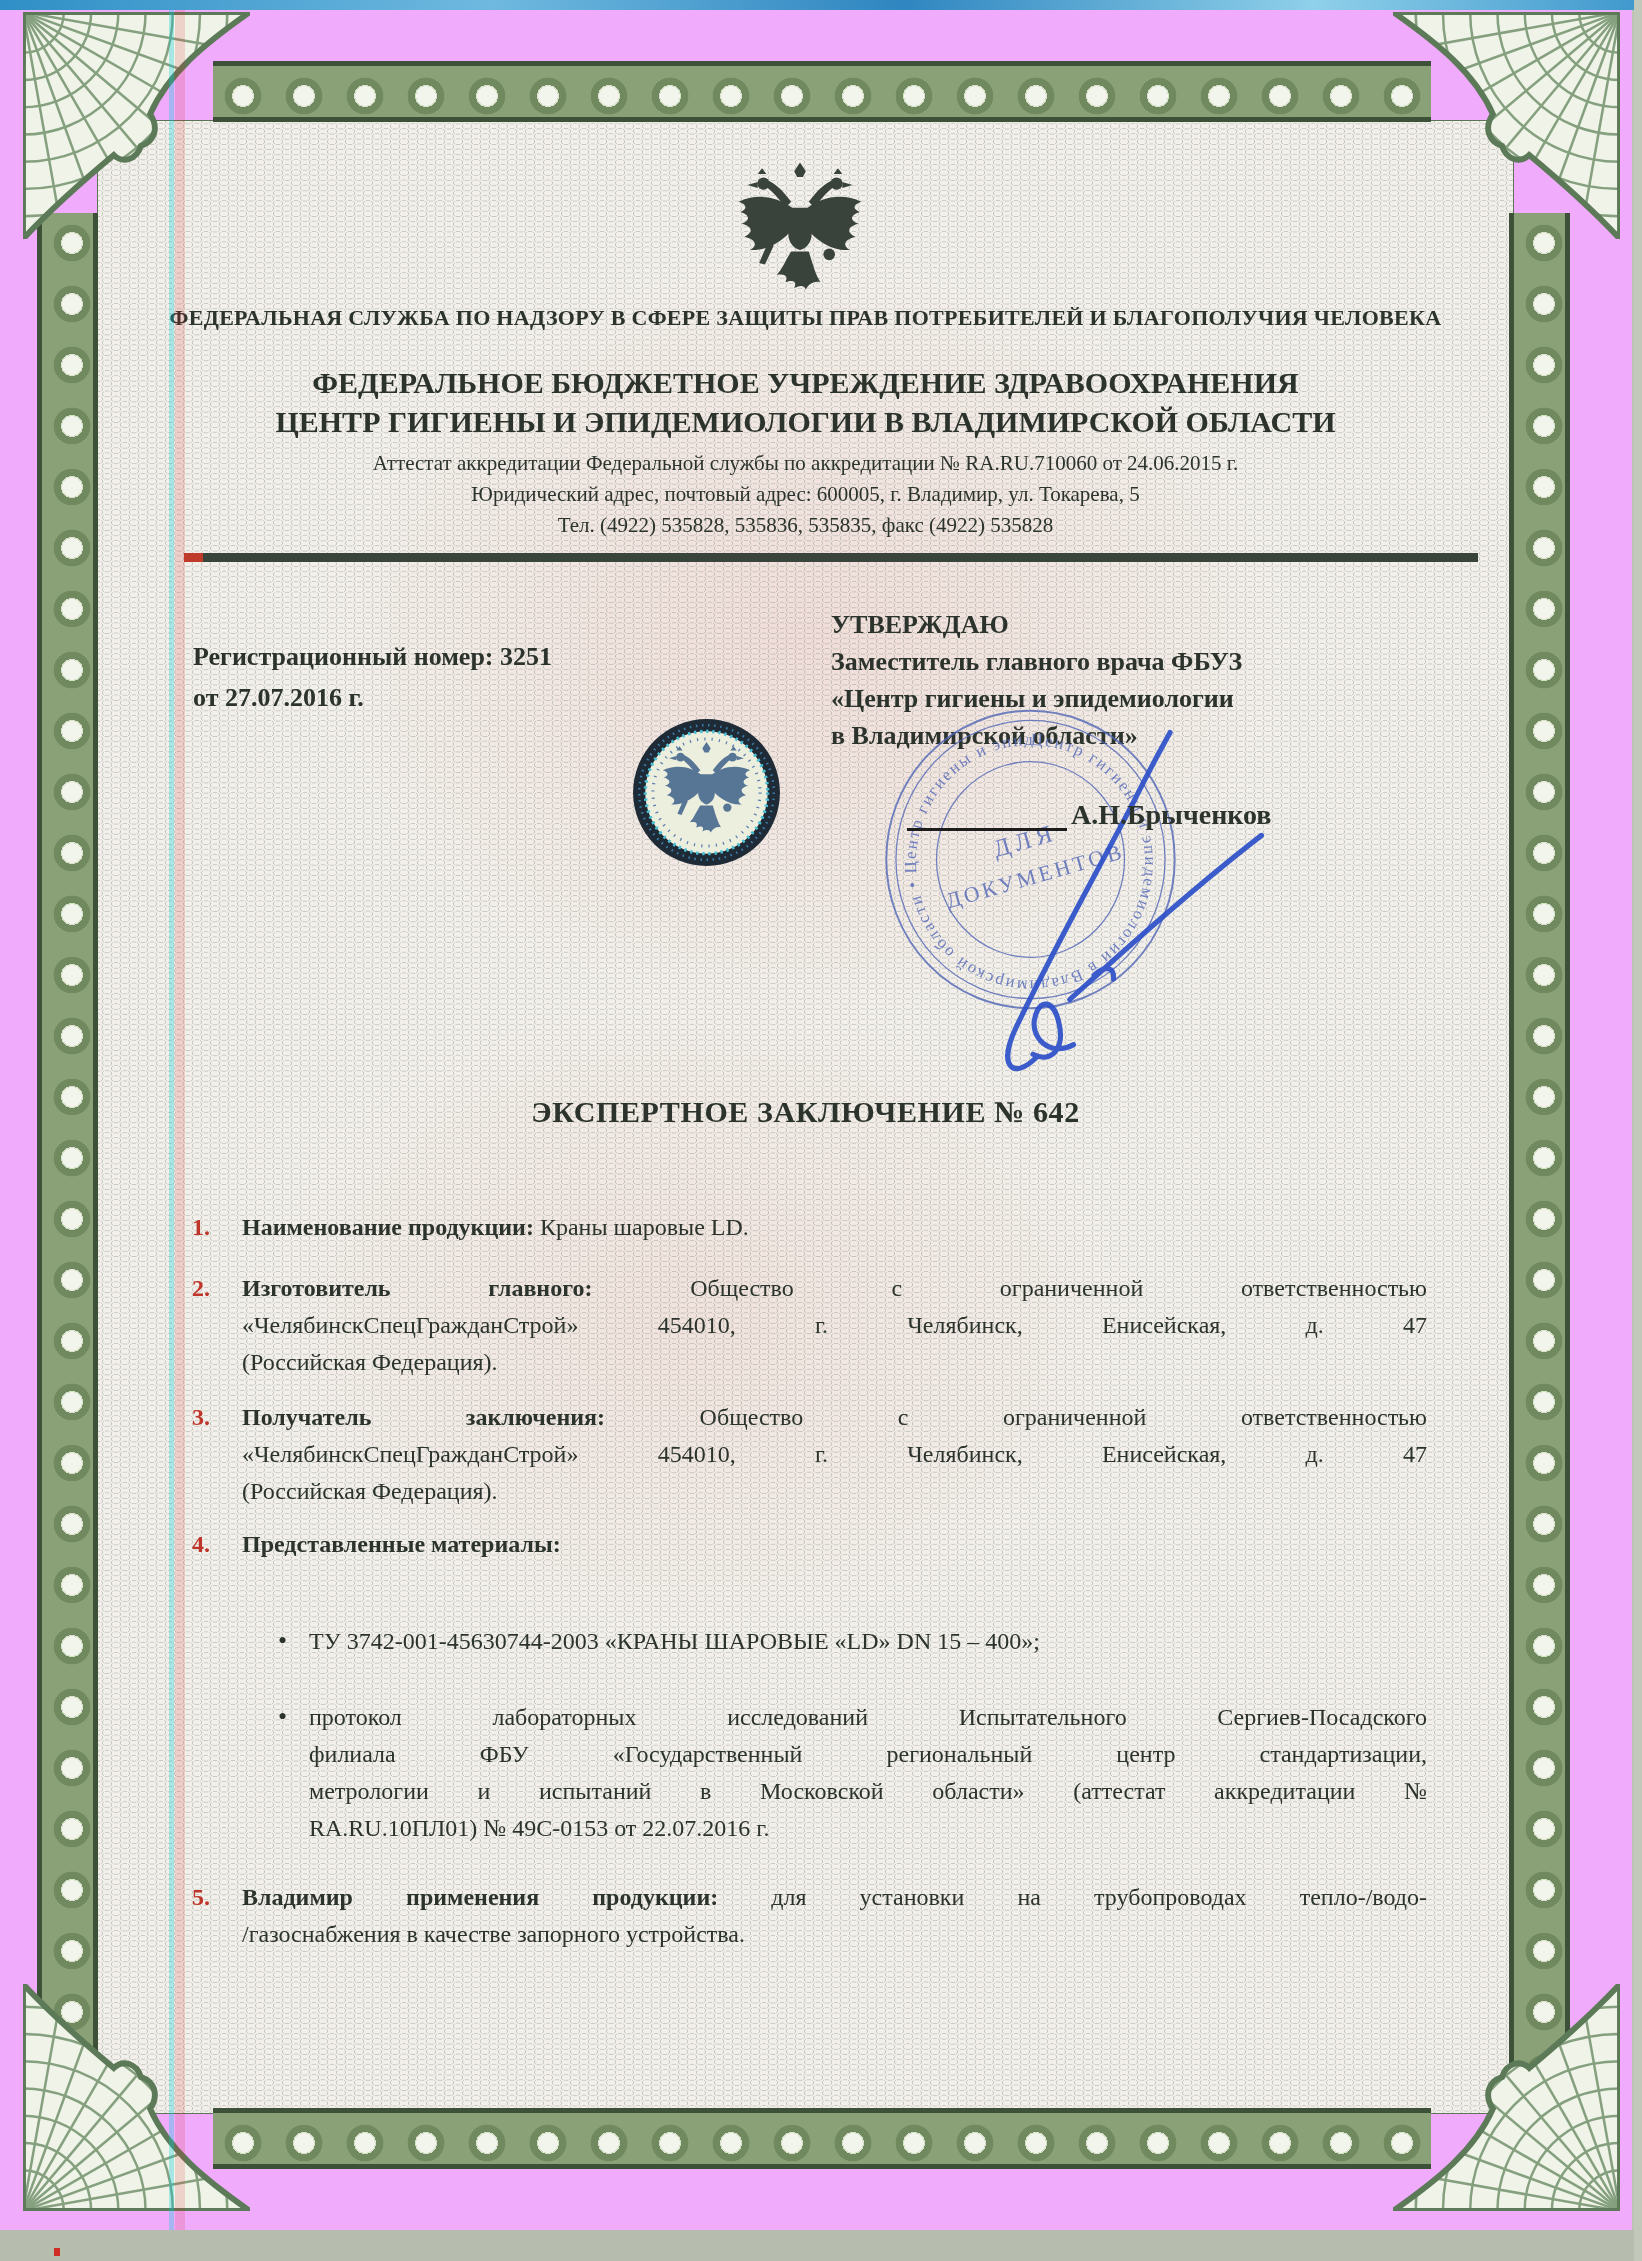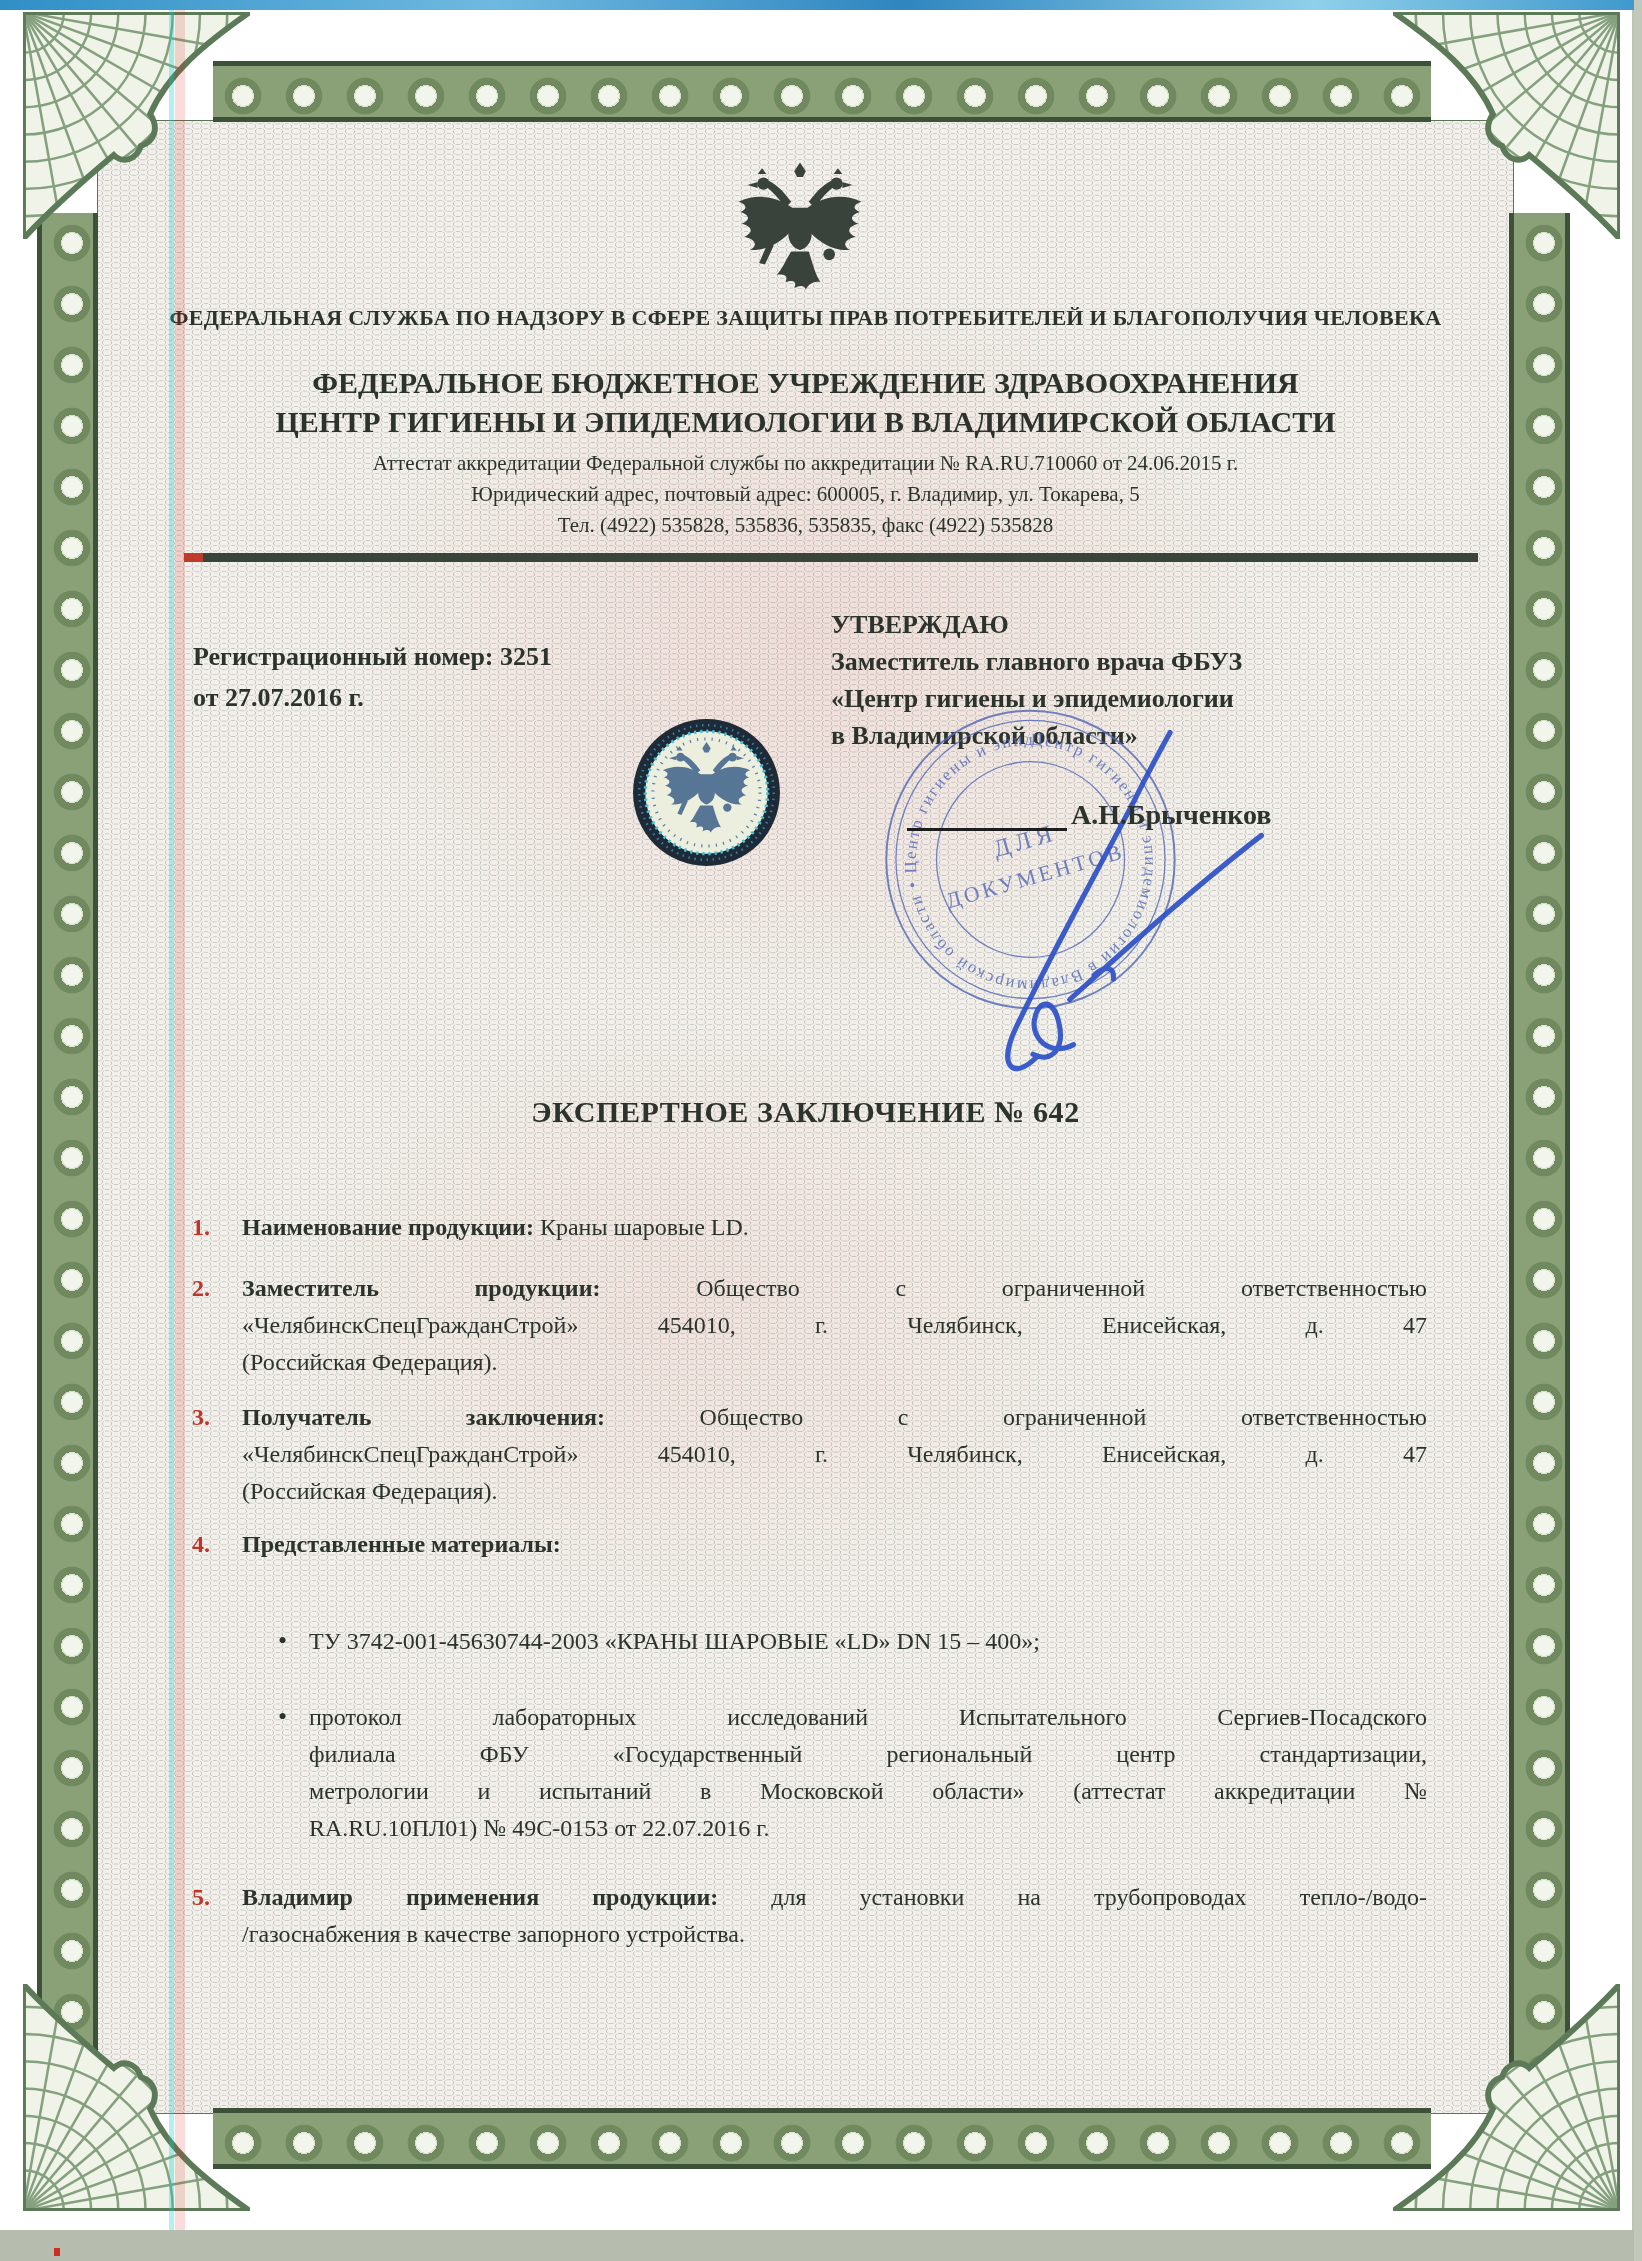--- a/index.html
+++ b/index.html
@@ -1,16 +1,16 @@
 <!DOCTYPE html>
 <html style="font-size:10.3px"><head>
 <meta charset="utf-8">
 <style>
   html,body{margin:0;padding:0;background:#c2c8ba;}
-  .sheet{position:relative;width:1634px;height:2261px;background:#ffffff;overflow:hidden;
+  .sheet{position:relative;width:1634px;height:2261px;background:#f0abfc;overflow:hidden;
          font-family:"Liberation Serif","DejaVu Serif",serif;color:#2b332c;}
   
   .scan-top{position:absolute;left:0;top:0;width:1643px;height:9.7px;
     background:linear-gradient(90deg,#2f8fc6,#6fb9e0 30%,#2f86c0 55%,#8fd0ea 80%,#3e97cc);}
   .scan-right{position:absolute;left:1632px;top:9.7px;width:10.3px;height:2221px;background:#bdc3b5;}
   .scan-bottom{position:absolute;left:0;top:2230px;width:1643px;height:31px;background:#b6bcae;border-top:1.3px solid #8d948а;}
   .stripe-cyan{position:absolute;left:169px;top:9.7px;width:4.5px;height:2221px;background:rgba(0,205,215,.30);}
   .stripe-red{position:absolute;left:175px;top:9.7px;width:9.7px;height:2221px;background:rgba(225,40,35,.16);}
   .red-dot{position:absolute;left:54px;top:2248px;width:5.8px;height:8.4px;background:#cf2d24;}
   
@@ -186,21 +186,21 @@
 
   <div class="abs ctr doctitle">ЭКСПЕРТНОЕ ЗАКЛЮЧЕНИЕ № 642</div>
 
   <div class="item" style="top:1209px;">
     <span class="num">1.</span>
     <div class="line"><b>Наименование продукции:</b> <span>Краны шаровые LD.</span></div>
   </div>
 
   <div class="item" style="top:1270px;">
     <span class="num">2.</span>
-    <div class="line jall"><b>Заместитель продукции:</b> <span>Общество с ограниченной ответственностью</span></div>
+    <div class="line jall"><b>Изготовитель главного:</b> <span>Общество с ограниченной ответственностью</span></div>
     <div class="line jall">«ЧелябинскСпецГражданСтрой» 454010, г. Челябинск, Енисейская, д. 47</div>
     <div class="line">(Российская Федерация).</div>
   </div>
 
   <div class="item" style="top:1399px;">
     <span class="num">3.</span>
     <div class="line jall"><b>Получатель заключения:</b> <span>Общество с ограниченной ответственностью</span></div>
     <div class="line jall">«ЧелябинскСпецГражданСтрой» 454010, г. Челябинск, Енисейская, д. 47</div>
     <div class="line">(Российская Федерация).</div>
   </div>

